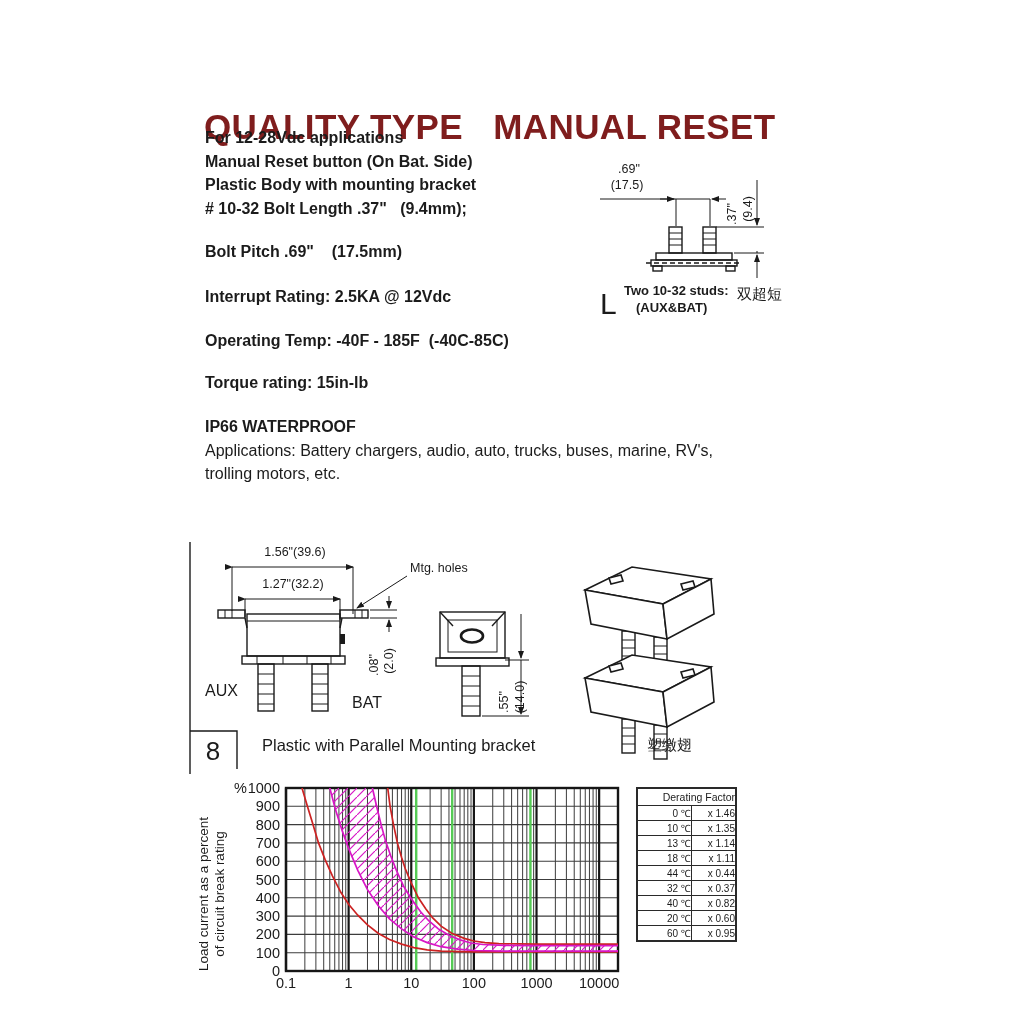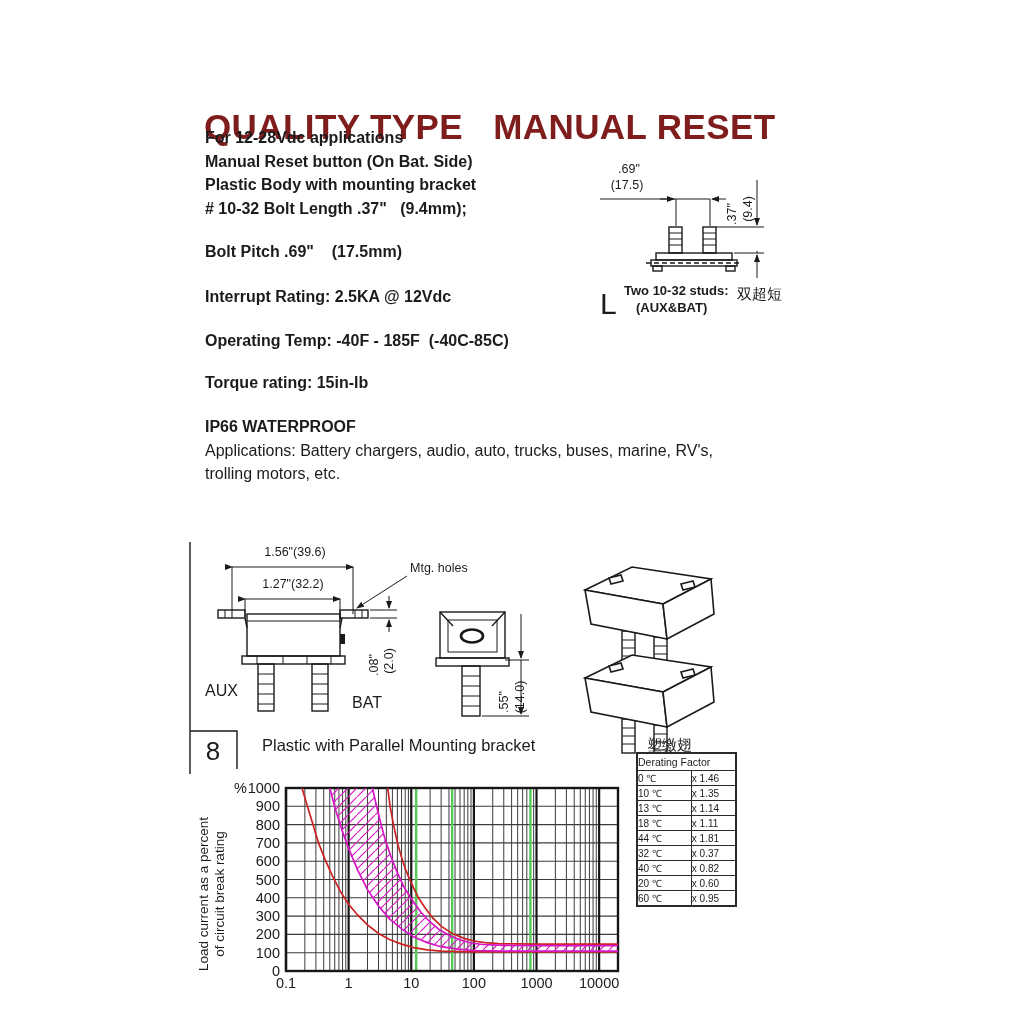--- a/index.html
+++ b/index.html
@@ -7,22 +7,22 @@
        font-family:"Liberation Sans",sans-serif;color:#1b1b1b}
   .abs{position:absolute}
   .title{left:204px;top:12px;font-weight:700;font-size:35px;line-height:46px;white-space:pre;letter-spacing:.4px}
   .specs{left:205px;top:126px;font-size:16px;line-height:23.5px;white-space:pre}
   .spec-line.b{font-weight:700}
   svg{position:absolute;overflow:visible}
   svg text{font-family:"Liberation Sans",sans-serif;fill:#1b1b1b}
   .ln{stroke:#1a1a1a;stroke-width:1.4;fill:none}
   .lnthin{stroke:#1a1a1a;stroke-width:1;fill:none}
   .face{fill:#fff;stroke:#1a1a1a;stroke-width:1.6}
-  .drt{left:636px;top:752px;width:97px;border:2px solid #2a2a2a;background:#fff;
-       font-size:10px;line-height:11px;text-align:left}
+  .drt{left:636px;top:787px;width:97px;border:2px solid #2a2a2a;background:#fff;
+       font-size:10px;line-height:11px;text-align:right}
   .drt-h{border-bottom:1.5px solid #2a2a2a;padding:2.5px 0;font-size:10.5px}
   .drt-row{display:flex;border-bottom:1px solid #2a2a2a}
   .drt-row:last-child{border-bottom:none}
   .drt-c1{width:55%;border-right:1.5px solid #2a2a2a;padding:1.5px 0}
   .drt-c2{width:45%;padding:1.5px 0}
 </style>
 </head>
 <body>
 
 <div class="abs title" style="color: #7f1d1d;">
@@ -296,21 +296,21 @@
     <div class="drt-row">
       <div class="drt-c1">13 ℃</div>
       <div class="drt-c2">x 1.14</div>
     </div>
     <div class="drt-row">
       <div class="drt-c1">18 ℃</div>
       <div class="drt-c2">x 1.11</div>
     </div>
     <div class="drt-row">
       <div class="drt-c1">44 ℃</div>
-      <div class="drt-c2">x 1.81</div>
+      <div class="drt-c2">x 0.44</div>
     </div>
     <div class="drt-row">
       <div class="drt-c1">32 ℃</div>
       <div class="drt-c2">x 0.37</div>
     </div>
     <div class="drt-row">
       <div class="drt-c1">40 ℃</div>
       <div class="drt-c2">x 0.82</div>
     </div>
     <div class="drt-row">

